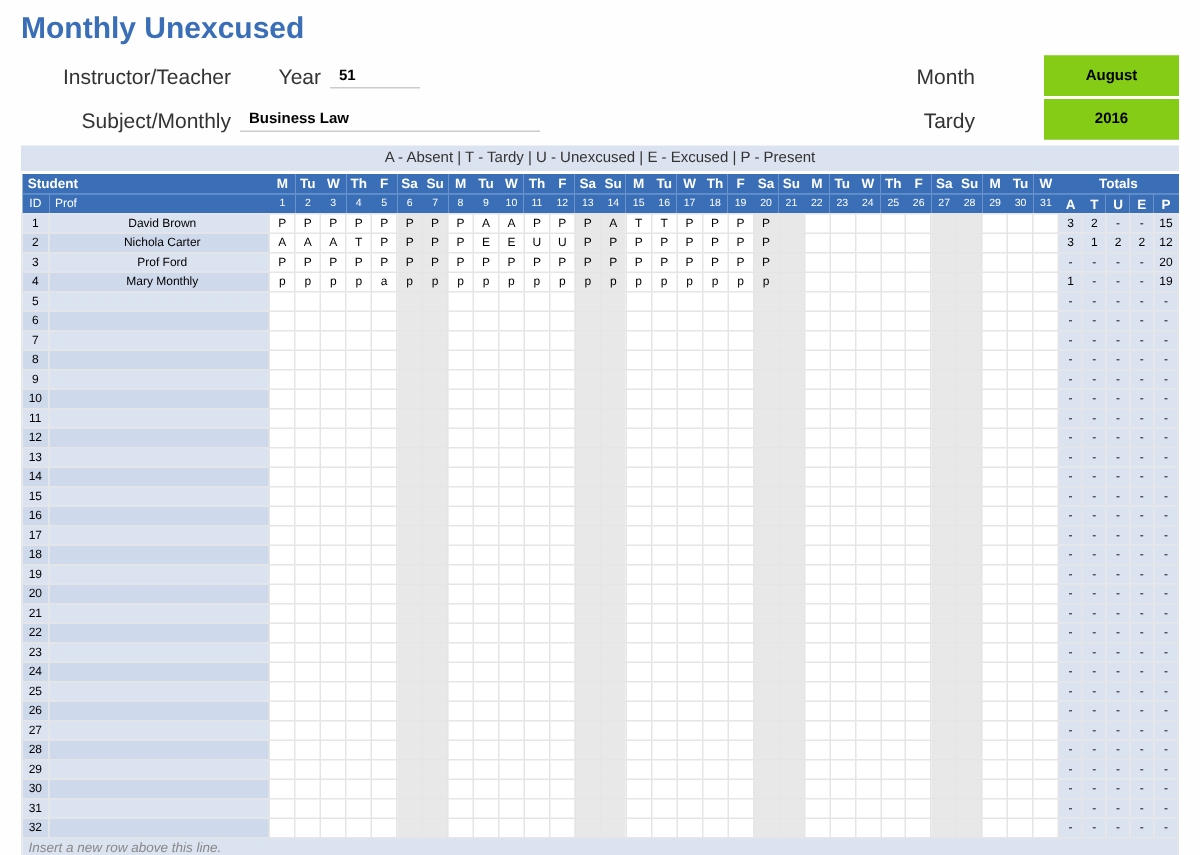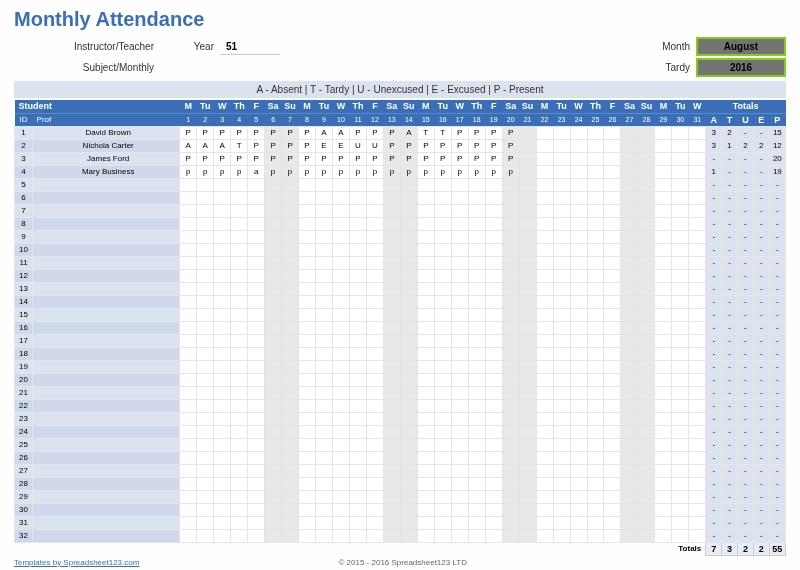--- a/index.html
+++ b/index.html
@@ -13,23 +13,23 @@
     overflow: hidden;
     padding: 8px 14px;
   }
   .title {
     font-size: 20px;
     font-weight: bold;
     color: #3a6fb7;
     margin-bottom: 6px;
   }
   .header-row { display: flex; align-items: center; margin-bottom: 2px; }
-  .hlabel { text-align: right; padding-right: 6px; font-size: 10px; color: #333; }
+  .hlabel { text-align: right; padding-right: 6px; font-size: 14px; color: #333; }
   .hvalue { font-weight: bold; font-size: 10px; padding: 2px 6px; border-bottom: 1px solid #ccc; }
-  .hvalue.boxed { border: 2px solid #84cc16; text-align: center; min-width: 90px; background:#737373; }
+  .hvalue.boxed { border: 6px solid #84cc16; text-align: center; min-width: 90px; background:#84cc16;margin-left:40px; }
   .legend {
     background: #dbe3f0;
     text-align: center;
     font-size: 10px;
     padding: 3px 0;
     margin-top: 4px;
     color:#333;
   }
   .sheet { border-collapse: collapse; width: 100%; table-layout: fixed; margin-top:2px; }
   .sheet th, .sheet td { padding: 0; height: 13px; }
@@ -49,32 +49,33 @@
   .footer-row td { background:#dbe3f0; color:#888; font-style:italic; text-align:left; padding-left:4px; font-size:9px; }
   .final-row td { border:none; background:transparent; }
   .final-row .ftot { font-weight:bold; text-align:right; padding-right:4px; }
   .final-row .fval { background:#e8ecf4; border:1px solid #ccc; font-weight:bold; font-size:9px; }
   .credits { display:flex; justify-content:space-between; font-size:8px; color:#667; margin-top:2px; }
   .credits a { color:#3a6fb7; text-decoration:underline; }
 </style>
 </head>
 <body>
 
-<div class="title">Monthly Attendance</div>
+<div class="title">Monthly Unexcused</div>
 
 <div class="header-row">
   <div class="hlabel" style="width:146px">Instructor/Teacher</div>
   <div class="hlabel" style="width:60px">Year</div>
   <div class="hvalue" style="width:60px">51</div>
   <div style="flex:1"></div>
   <div class="hlabel" style="width:50px">Month</div>
   <div class="hvalue boxed">August</div>
 </div>
 <div class="header-row">
   <div class="hlabel" style="width:146px">Subject/Monthly</div>
+  <div class="hvalue" style="width:200px">Business Law</div>
   <div style="flex:1"></div>
   <div class="hlabel" style="width:50px">Tardy</div>
   <div class="hvalue boxed">2016</div>
 </div>
 
 <div class="legend">A - Absent  |  T - Tardy  |  U - Unexcused  |  E - Excused  |  P - Present</div>
 
 <table class="sheet">
   <colgroup>
     <col class="col-id">
@@ -269,21 +270,21 @@
         <td></td>
         <td></td>
         <td class="totcell">3</td>
         <td class="totcell">1</td>
         <td class="totcell">2</td>
         <td class="totcell">2</td>
         <td class="totcell">12</td>
       </tr>
       <tr>
         <td class="idcell">3</td>
-        <td class="namecell">James Ford</td>
+        <td class="namecell">Prof Ford</td>
         <td>P</td>
         <td>P</td>
         <td>P</td>
         <td>P</td>
         <td>P</td>
         <td class="wkend">P</td>
         <td class="wkend">P</td>
         <td>P</td>
         <td>P</td>
         <td>P</td>
@@ -309,21 +310,21 @@
         <td></td>
         <td></td>
         <td class="totcell">-</td>
         <td class="totcell">-</td>
         <td class="totcell">-</td>
         <td class="totcell">-</td>
         <td class="totcell">20</td>
       </tr>
       <tr class="altfill">
         <td class="idcell">4</td>
-        <td class="namecell">Mary Business</td>
+        <td class="namecell">Mary Monthly</td>
         <td>p</td>
         <td>p</td>
         <td>p</td>
         <td>p</td>
         <td>a</td>
         <td class="wkend">p</td>
         <td class="wkend">p</td>
         <td>p</td>
         <td>p</td>
         <td>p</td>
@@ -1467,20 +1468,23 @@
         <td class="wkend"></td>
         <td></td>
         <td></td>
         <td></td>
         <td class="totcell">-</td>
         <td class="totcell">-</td>
         <td class="totcell">-</td>
         <td class="totcell">-</td>
         <td class="totcell">-</td>
       </tr>
+      <tr class="footer-row">
+        <td colspan="38">Insert a new row above this line.</td>
+      </tr>
       <tr class="final-row">
         <td colspan="33" class="ftot">Totals</td>
         <td class="fval">7</td>
         <td class="fval">3</td>
         <td class="fval">2</td>
         <td class="fval">2</td>
         <td class="fval">55</td>
       </tr>
     </tbody>
 </table>

